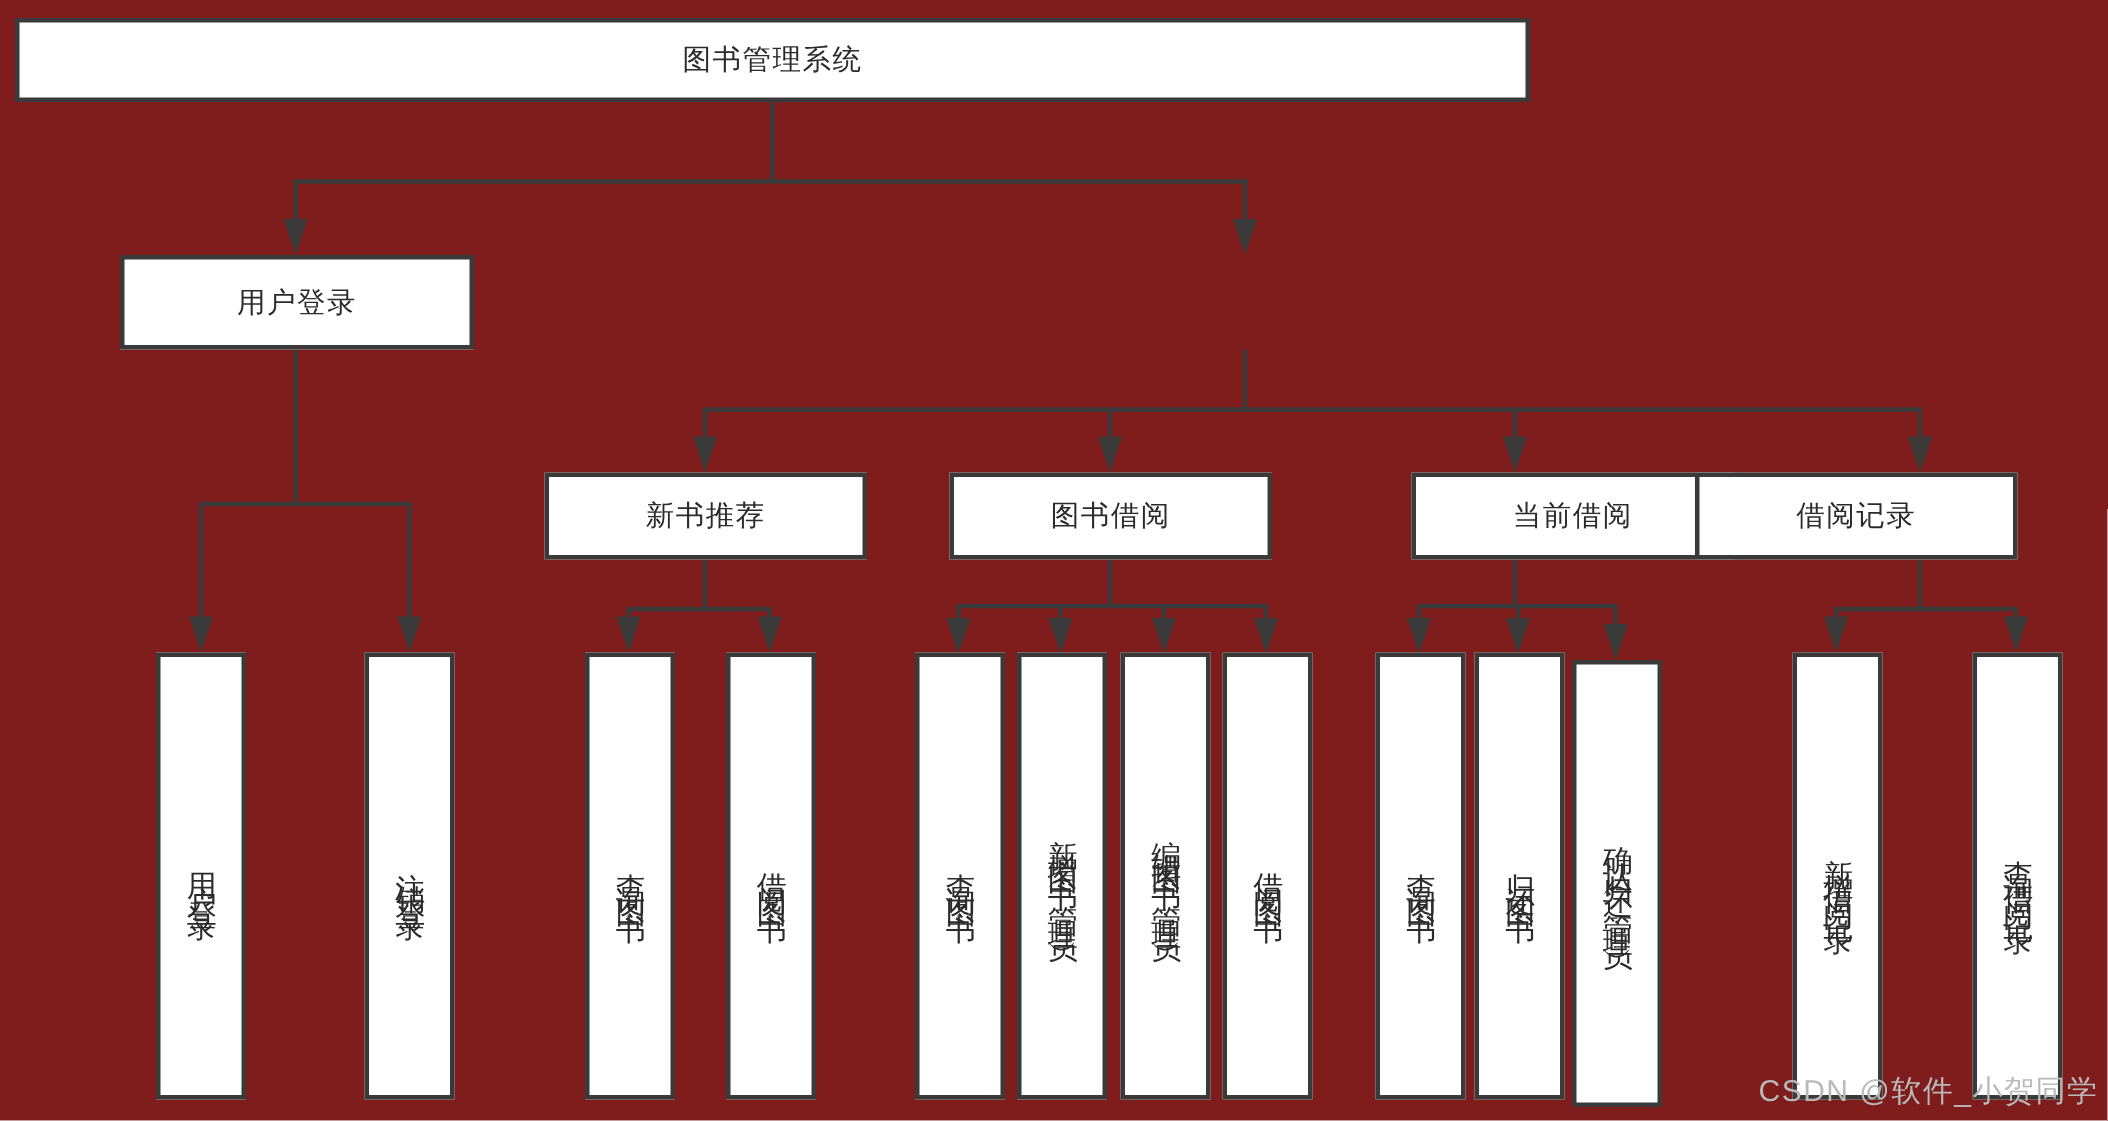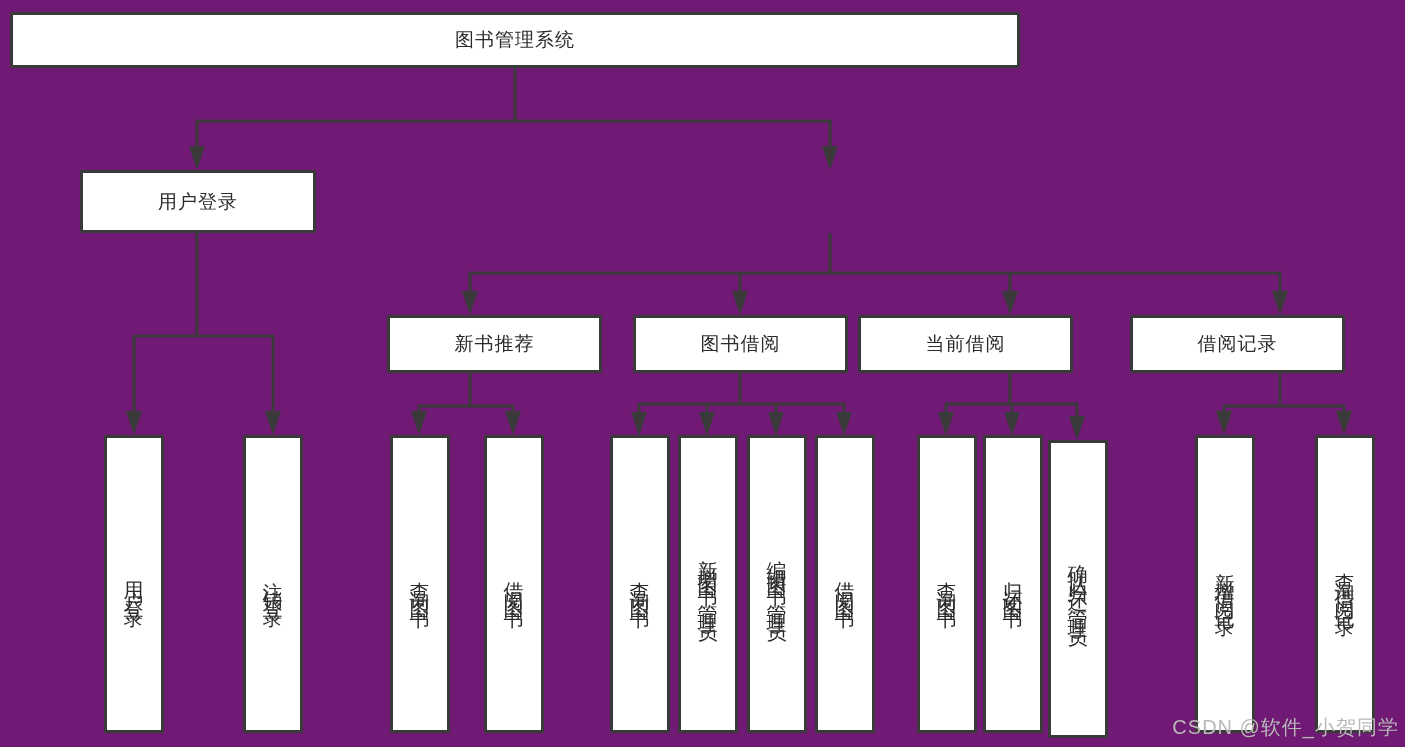--- a/index.html
+++ b/index.html
@@ -5,21 +5,21 @@
   html, body {
     margin: 0;
     padding: 0;
     background: #ffffff;
     font-family: "Liberation Sans", "DejaVu Sans", sans-serif;
   }
   #stage {
     position: relative;
     width: 1405px;
     height: 747px;
-    background: #701a75;
+    background: #7f1d1d;
     overflow: hidden;
   }
   #connectors {
     position: absolute;
     left: 0; top: 0;
     width: 1405px;
     height: 747px;
     pointer-events: none;
   }
   .box {
@@ -42,23 +42,23 @@
     text-orientation: mixed;
     font-size: 20px;
     line-height: 1;
     letter-spacing: 9px;
     white-space: nowrap;
   }
   .root-box   { left: 10px;  top: 12px;  width: 1010px; height: 56px; }
   .l2-user    { left: 80px;  top: 170px; width: 236px;  height: 63px; }
   .l2-book    { left: 712px; top: 170px; width: 236px;  height: 63px; }
   .l3         { top: 315px;  width: 215px; height: 58px; }
-  .l3-a { left: 363px; margin-left: 24px; }
+  .l3-a { left: 363px; }
   .l3-b { left: 633px; text-align: center; }
-  .l3-c { left: 858px; }
+  .l3-c { left: 941px; }
   .l3-d { left: 1130px; }
   .leaf { top: 435px; width: 60px; height: 298px; }
   .leaf-1  { left: 104px; }
   .leaf-2  { left: 243px; }
   .leaf-3  { left: 390px; }
   .leaf-4  { left: 484px; }
   .leaf-5  { left: 610px; }
   .leaf-6  { left: 678px; }
   .leaf-7  { left: 747px; }
   .leaf-8  { left: 815px; }

